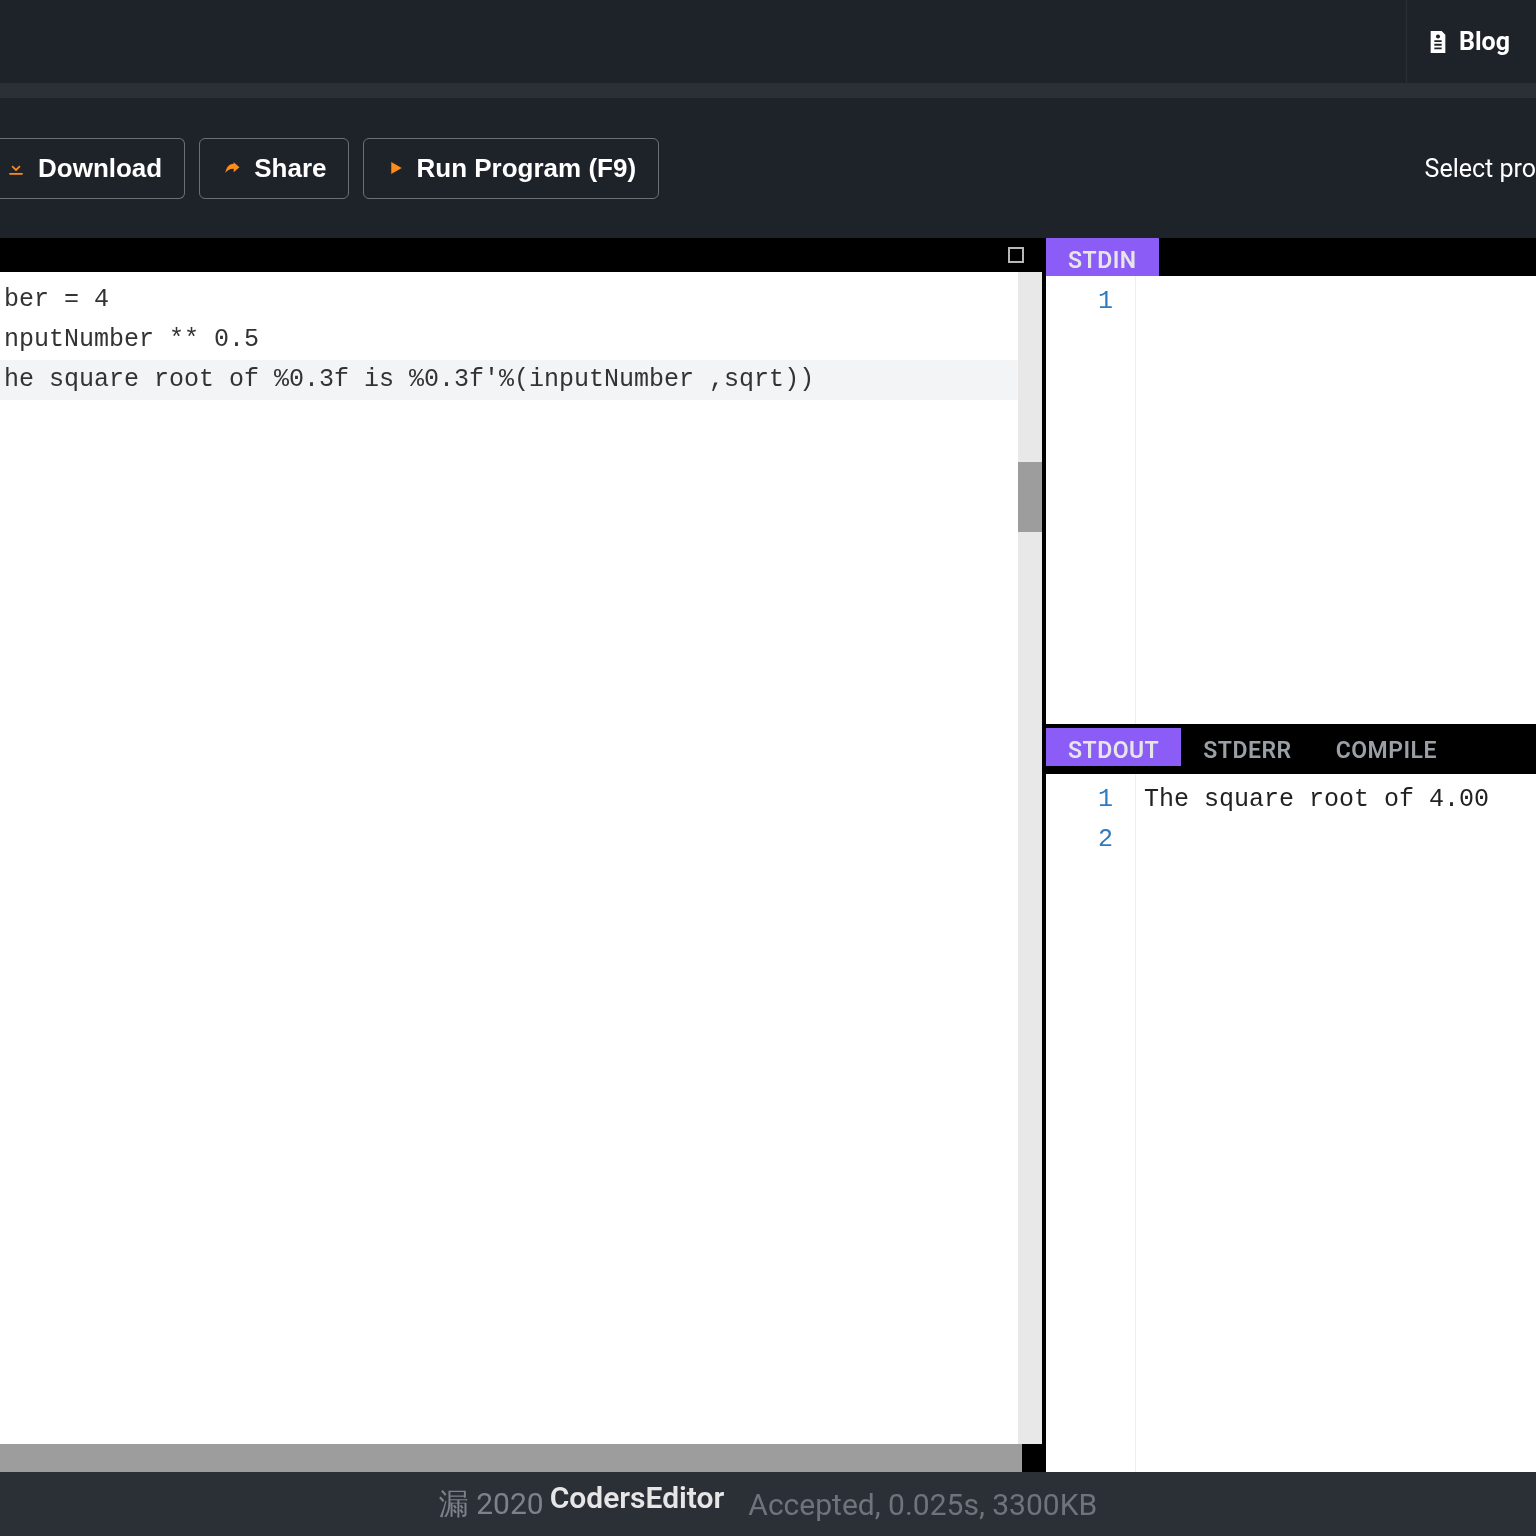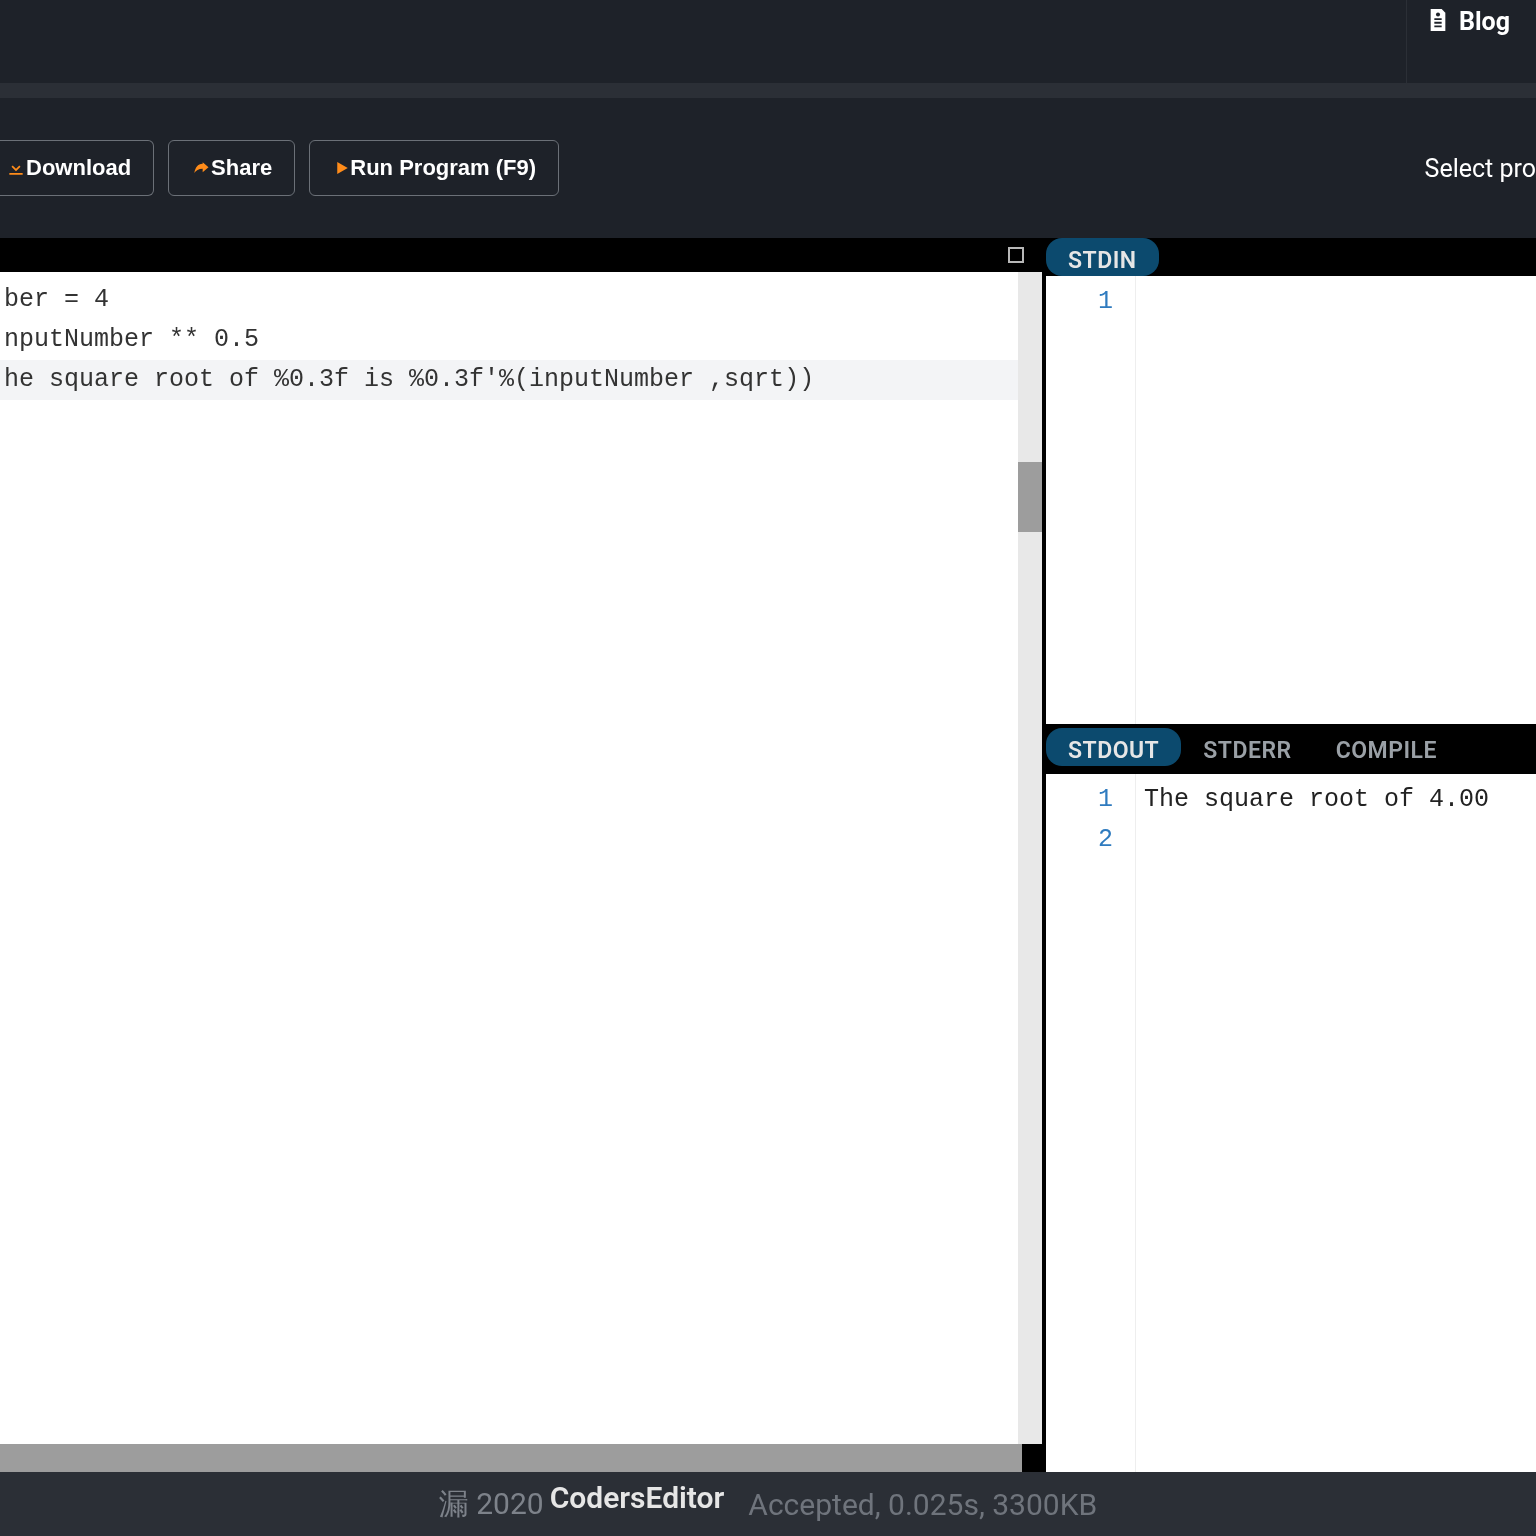--- a/index.html
+++ b/index.html
@@ -17,20 +17,21 @@
     height: 84px;
     background: #1e2229;
     border-bottom: 1px solid #2b2f36;
     display: flex;
     align-items: center;
     justify-content: flex-end;
     padding-right: 6px;
   }
   .topnav .blog {
     display: flex;
+    align-items: center;
     gap: 10px;
     font-weight: 700;
     font-size: 25px;
     color: #ffffff;
     padding: 7px 20px;
     border-left: 1px solid #2b2f36;
     height: 100%;
     cursor: pointer;
   }
   .blog-icon {
@@ -43,27 +44,27 @@
   }
   .toolbar {
     height: 140px;
     display: flex;
     align-items: center;
     padding: 0 0 0 0;
   }
   .toolbar .btn {
     display: inline-flex;
     align-items: center;
-    gap: 0;
+    gap: 12px;
     border: 1.5px solid #6b7077;
     border-radius: 6px;
     padding: 14px 22px;
     color: #ffffff;
     font-weight: 700;
-    font-size: 22px;
+    font-size: 26px;
     background: transparent;
     cursor: pointer;
     margin-right: 14px;
   }
   .toolbar .btn:first-child { margin-left: 0; border-top-left-radius: 0; border-bottom-left-radius: 0; border-left: none; padding-left: 6px;}
   .btn .ic { color: #ff8c1a; font-size: 22px; display:inline-flex; align-items:center;}
   .toolbar .right-text {
     margin-left: auto;
     font-size: 25px;
     color: #ffffff;
@@ -157,23 +158,22 @@
     padding: 6px 22px 0 22px;
     font-size: 23px;
     font-weight: 600;
     color: #9aa0a6;
     letter-spacing: 0.5px;
     cursor: pointer;
     display:flex;
     align-items:center;
   }
   .tab.active {
-    background: #0c4a6e;
+    background: #8b5cf6;
     color: #e6e6e6;
-    border-radius: 16px;
   }
   .io-area {
     flex: 1;
     background: #ffffff;
     font-family: "Courier New", Consolas, monospace;
     font-size: 25px;
     line-height: 40px;
     display: flex;
   }
   .io-gutter {

